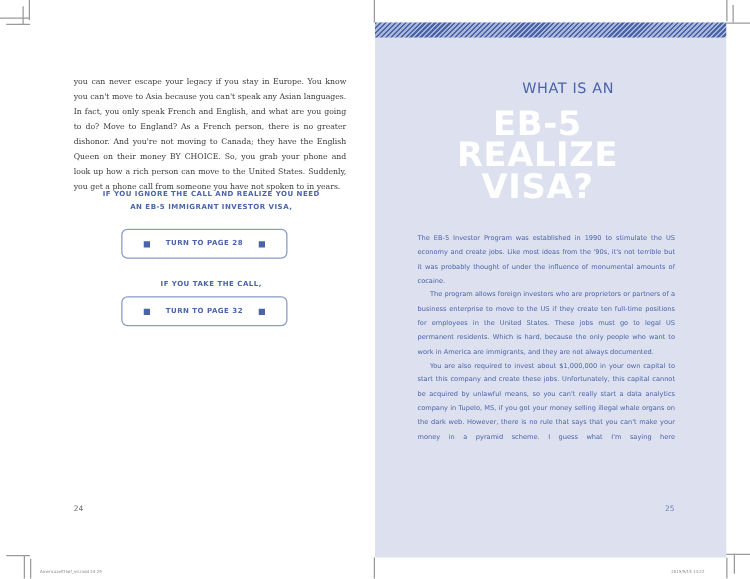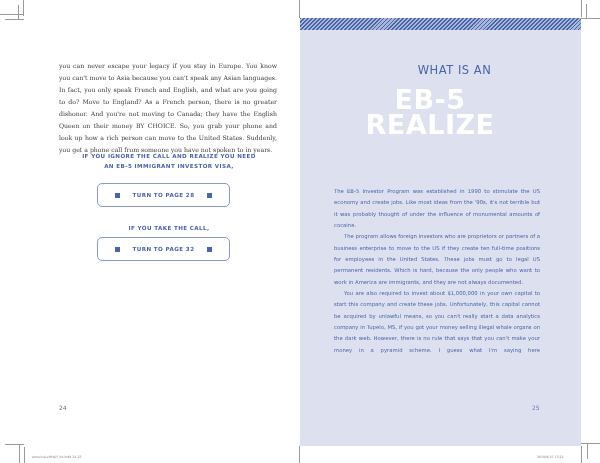--- a/index.html
+++ b/index.html
@@ -129,20 +129,21 @@
   <div class="folio-left">24</div>
   <div class="slug-left">AmericaLeftHalf_int.indd   24-25</div>
 
   <div class="panel"></div>
   <div class="hatch"></div>
 
   <div class="kicker">WHAT IS AN</div>
   <div class="big-title">
     <div>EB-5</div>
     <div>REALIZE</div>
+    <div>VISA?</div>
   </div>
 
   <div class="right-body">
     <p class="last">The EB-5 Investor Program was established in 1990 to stimulate the US economy and create jobs. Like most ideas from the '90s, it's not terrible but it was probably thought of under the influence of monumental amounts of cocaine.</p>
     <p class="ind last">The program allows foreign investors who are proprietors or partners of a business enterprise to move to the US if they create ten full-time positions for employees in the United States. These jobs must go to legal US permanent residents. Which is hard, because the only people who want to work in America are immigrants, and they are not always documented.</p>
     <p class="ind">You are also required to invest about $1,000,000 in your own capital to start this company and create these jobs. Unfortunately, this capital cannot be acquired by unlawful means, so you can't really start a data analytics company in Tupelo, MS, if you got your money selling illegal whale organs on the dark web. However, there is no rule that says that you can't make your money in a pyramid scheme. I guess what I'm saying here</p>
   </div>
 
   <div class="folio-right">25</div>
   <div class="slug-right">2019/9/15   13:22</div>

